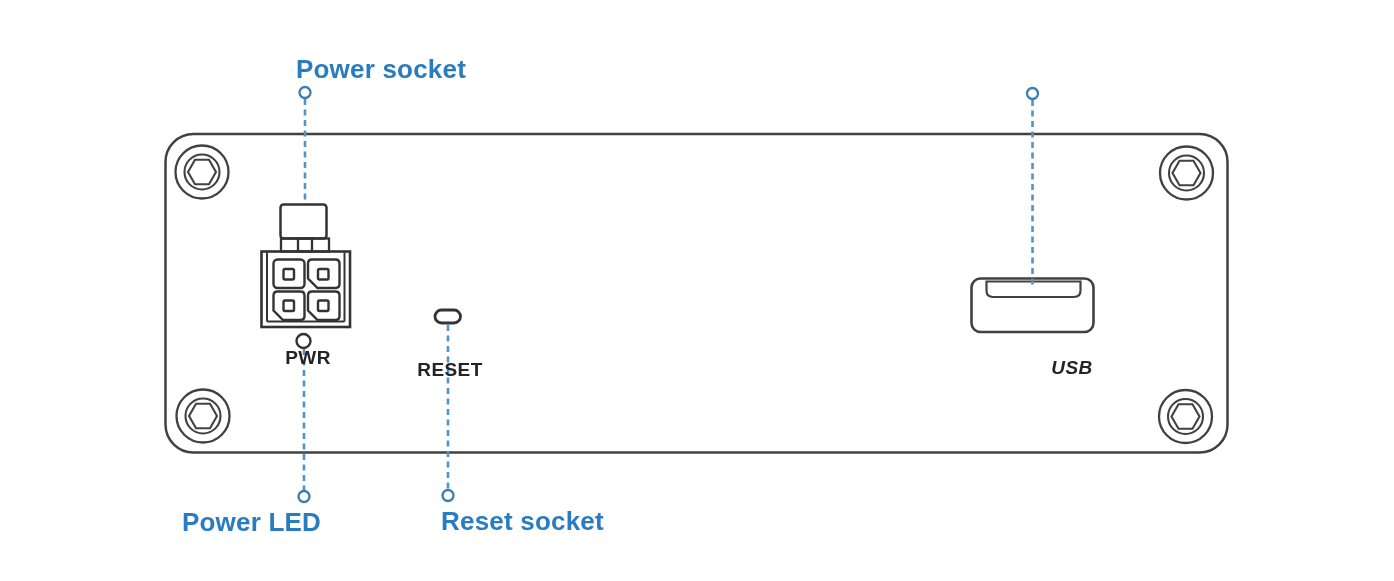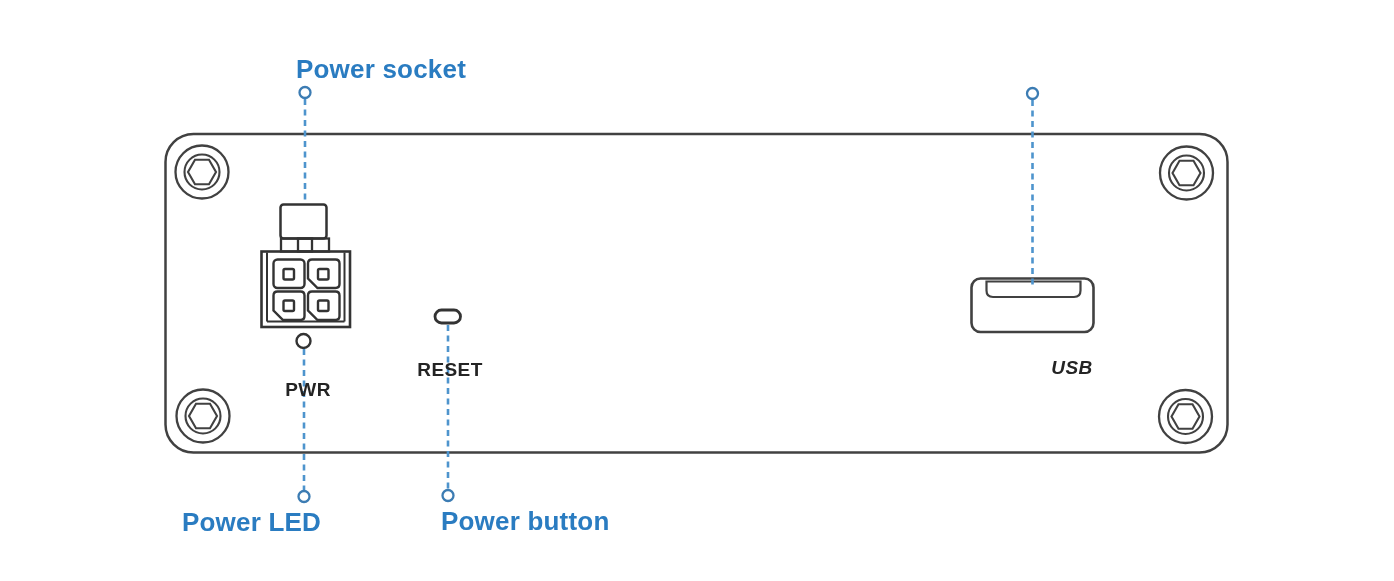--- a/index.html
+++ b/index.html
@@ -105,21 +105,21 @@
       <circle cx="304" cy="496.5" r="5.5"></circle>
       <circle cx="448" cy="495.5" r="5.5"></circle>
     </g>
   </svg>
 
   <div class="callout" style="left:296px; top:54px;">Power socket</div>
 
 
   <div class="callout" style="left:182px; top:507px;">Power LED</div>
 
-  <div class="callout" style="left:441px; top:506px;">Power button</div>
+  <div class="callout" style="left:441px; top:506px;">Reset socket</div>
 
-  <div class="panel-label" style="left:308px; top:379px;">PWR</div>
+  <div class="panel-label" style="left:308px; top:347px;">PWR</div>
 
   <div class="panel-label" style="left:450px; top:359px;">RESET</div>
 
   <div class="panel-label" style="left:1072px; top:357px;font-style:italic;">USB</div>
 
 </div>
 
 </body></html>

